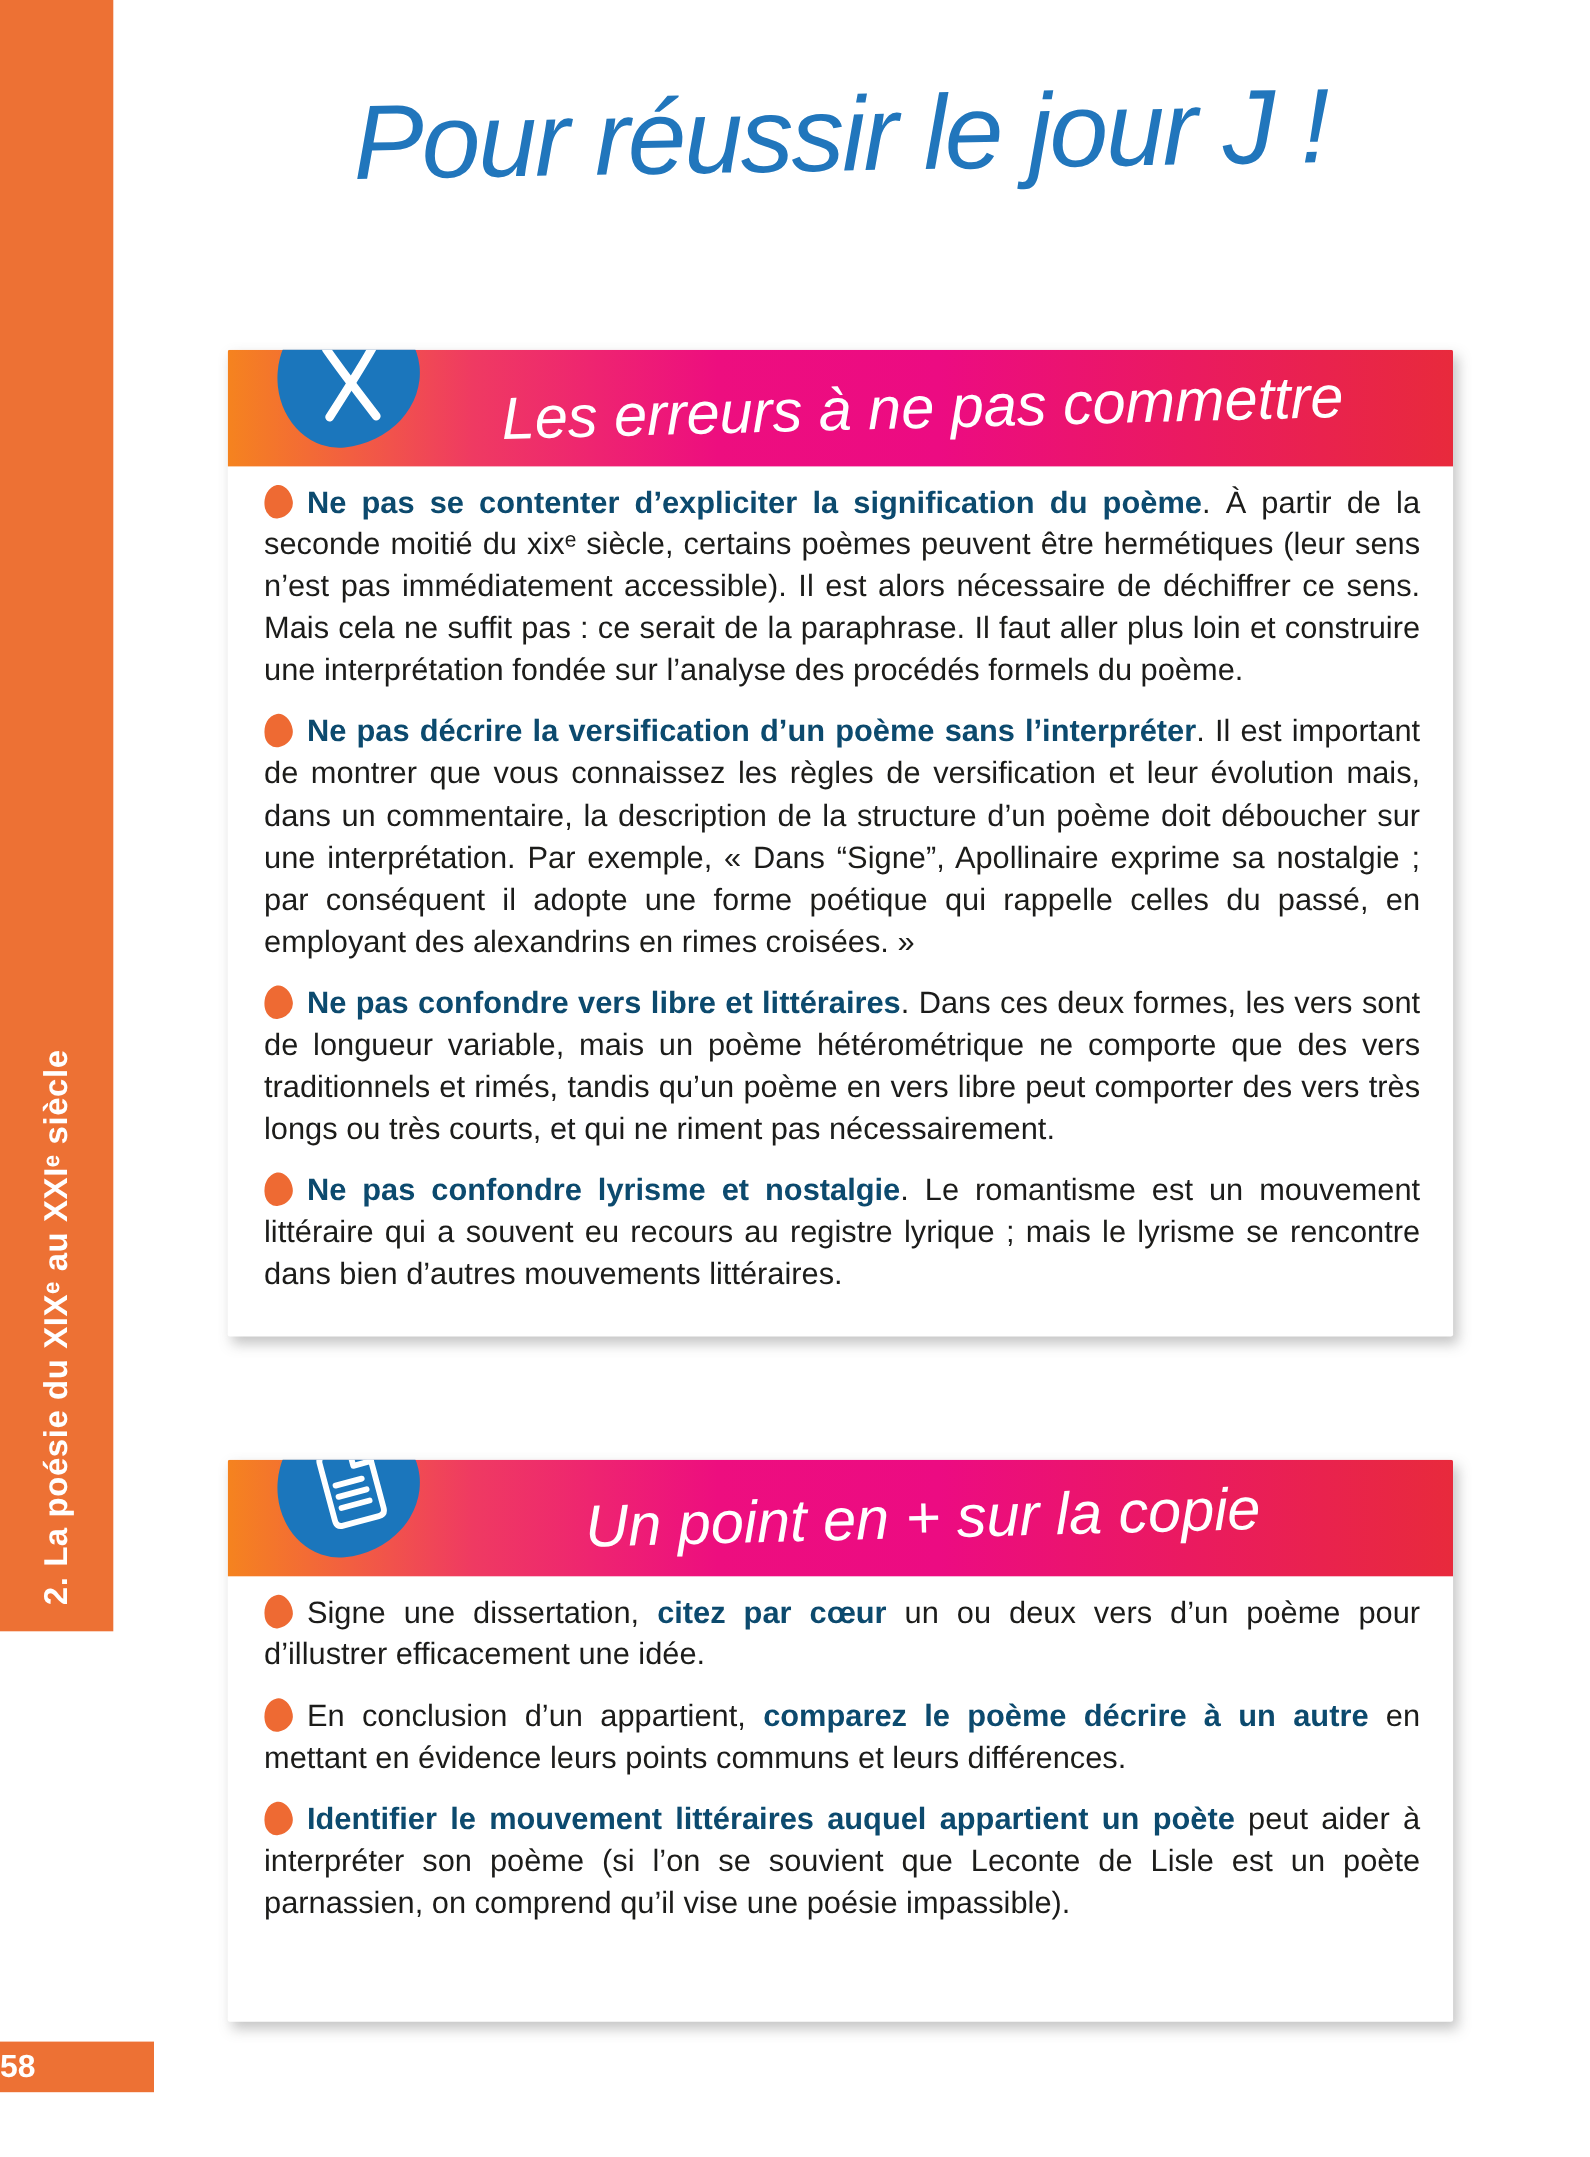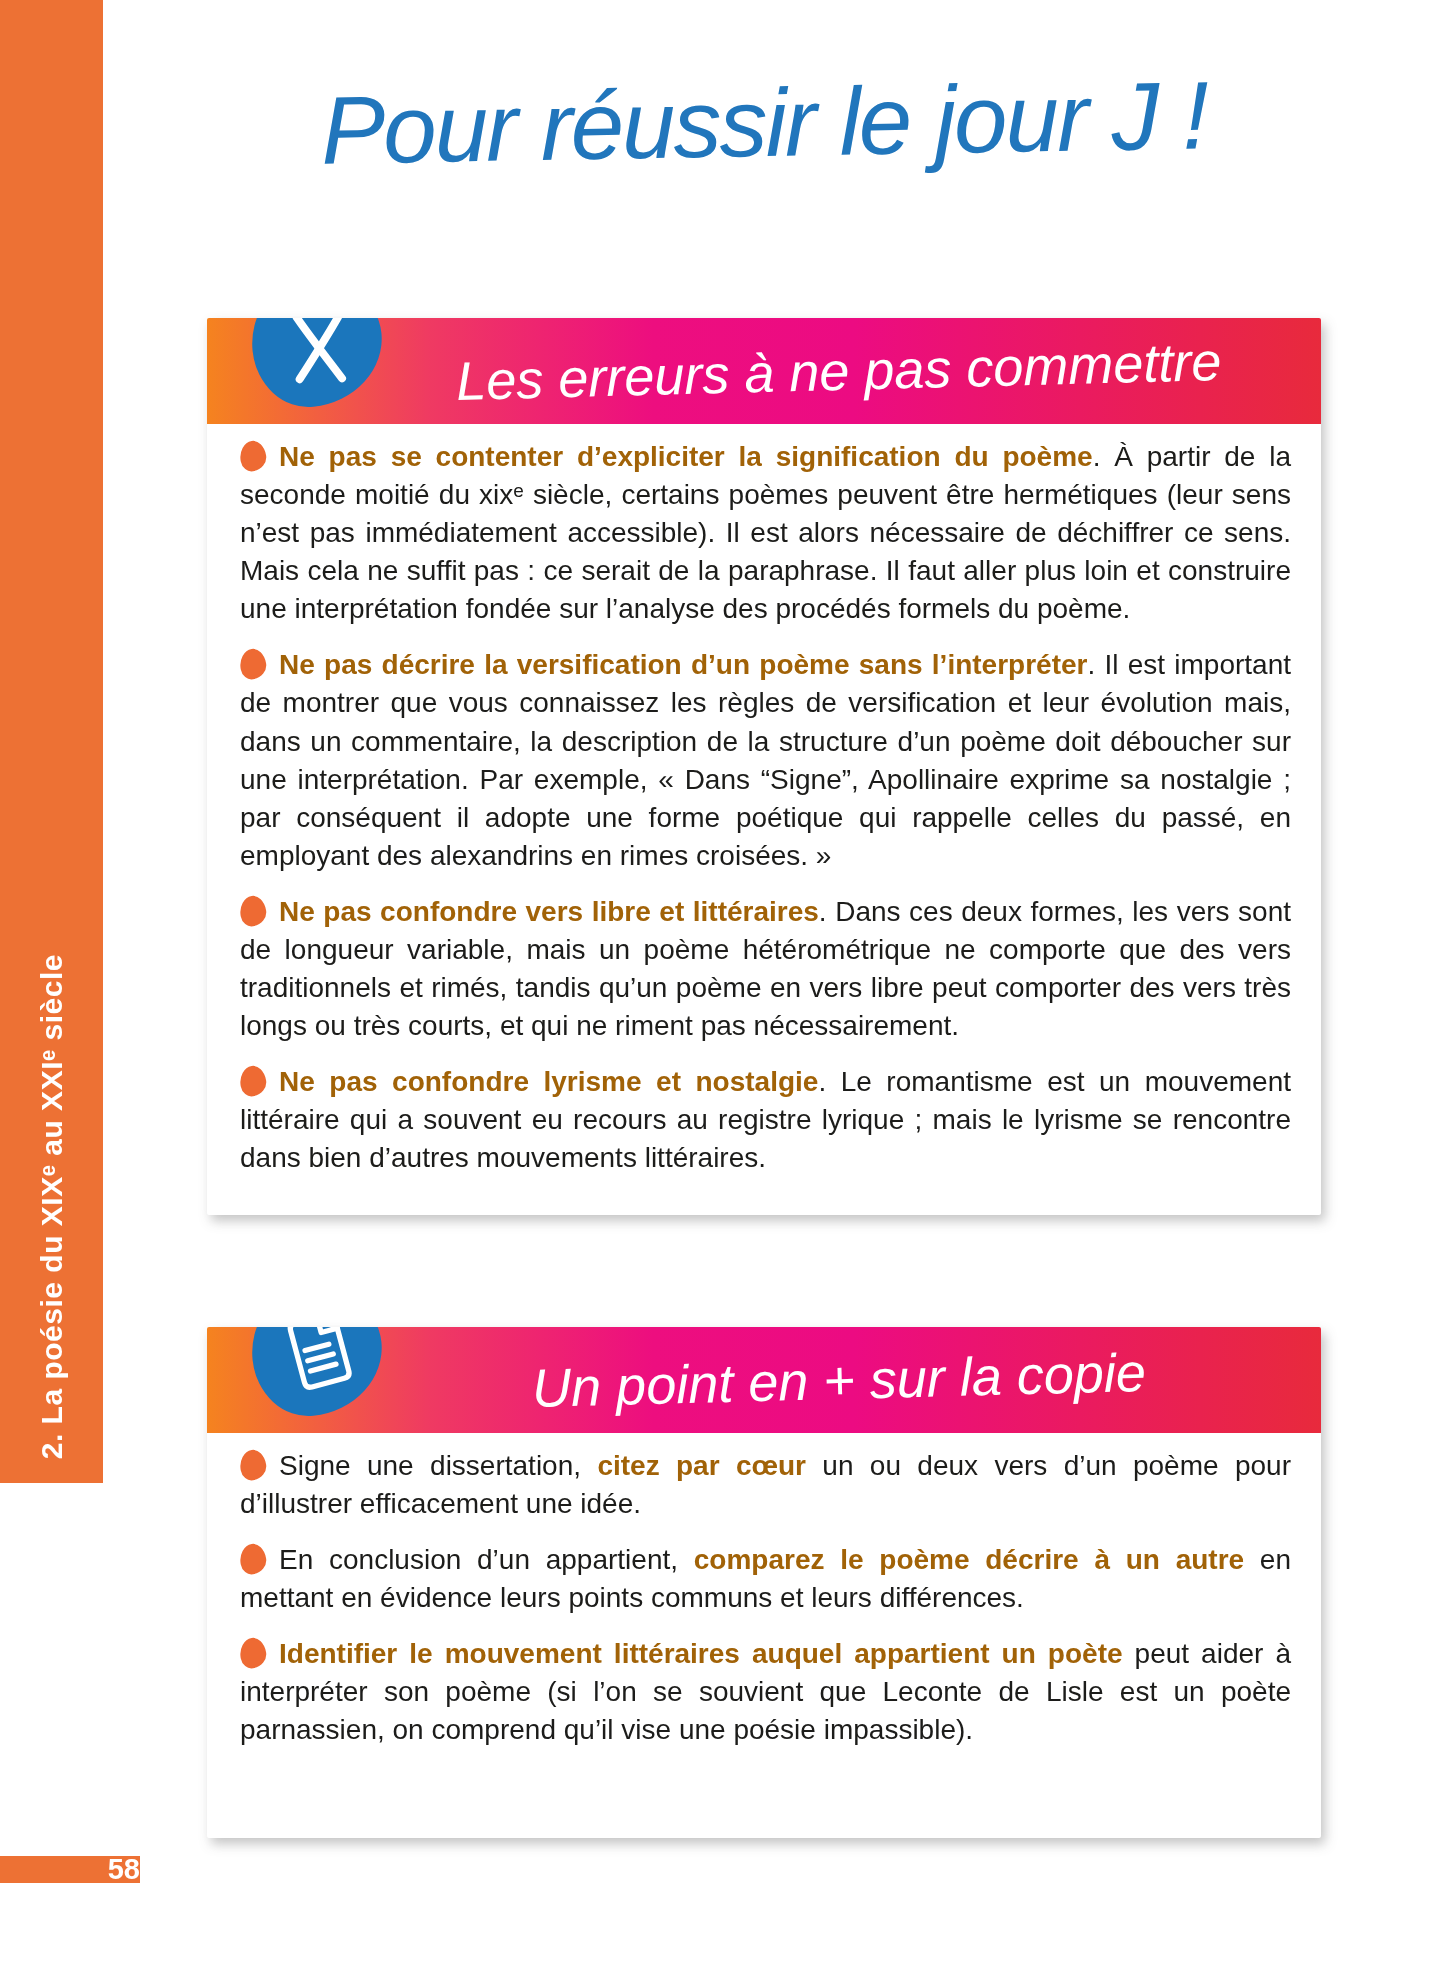--- a/index.html
+++ b/index.html
@@ -13,23 +13,23 @@
     background:#ED7134;
   }
   .sidebar-label{
     position:absolute;bottom:24px;left:50%;
     transform:translateX(-50%) rotate(180deg);
     writing-mode:vertical-rl;white-space:nowrap;
     color:#ffffff;font-weight:bold;font-size:30px;letter-spacing:.5px;
   }
   
   .pagenum-box{
-    position:absolute;left:0;top:1856px;width:140px;height:27px;
-    background:#ED7134;display:flex;align-items:center;justify-content:flex-end;
-    padding-left:26px;box-sizing:border-box;
+    position:absolute;left:0;top:1856px;width:140px;height:46px;
+    background:#ED7134;display:flex;align-items:center;justify-content:flex-start;
+    box-sizing:border-box;
   }
   .pagenum-box span{color:#ffffff;font-weight:bold;font-size:29px;}
   
   .main-title{
     position:absolute;left:207px;top:68px;width:1114px;margin:0;
     text-align:center;font-size:96px;font-weight:normal;font-style:italic;
     color:#2176BC;letter-spacing:-2px;transform:rotate(-1deg);
   }
   
   .card{
@@ -68,21 +68,21 @@
   .content{
     padding:14px 30px 0 33px;font-size:28px;line-height:1.36;
     color:#1c1c1a;text-align:justify;
   }
   .item{margin:0 0 18px 0;}
   .bullet{
     display:inline-block;width:26px;height:30px;background:#EE6A33;
     border-radius:55% 45% 60% 40% / 60% 55% 45% 40%;
     transform:rotate(-10deg);vertical-align:-5px;margin-right:13px;
   }
-  .item b{font-weight:bold;color:#a16207;}
+  .item b{font-weight:bold;color:#0c4a6e;}
 </style>
 </head>
 <body>
 
 <div class="sidebar">
   <span class="sidebar-label">2. La poésie du XIXᵉ au XXIᵉ siècle</span>
 </div>
 
 <div class="pagenum-box">
   <span>58</span>

